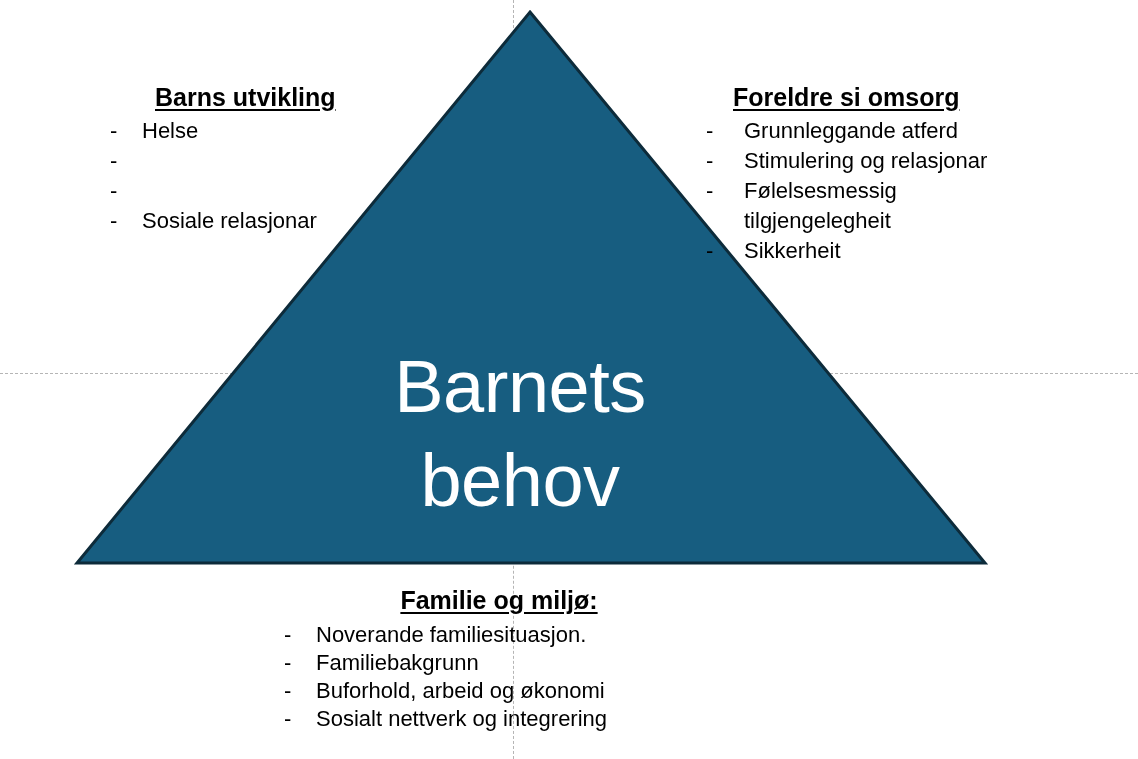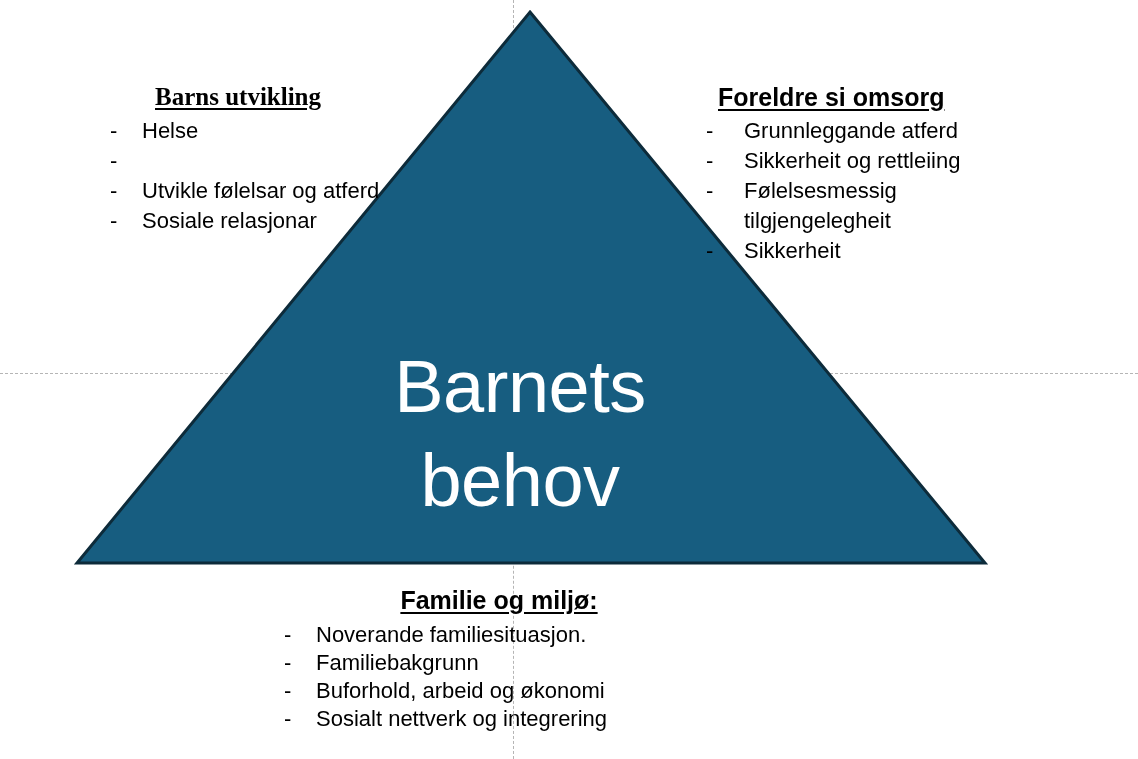--- a/index.html
+++ b/index.html
@@ -106,31 +106,30 @@
   }
 
   
   #block-left {
     left: 110px;
     top: 82px;
     width: 300px;
   }
   #block-left .block-title {
     margin-left: 45px;
-    font-family: Liberation Serif, serif;
   }
 
   
   #block-right {
     left: 706px;
     top: 82px;
     width: 320px;
   }
   #block-right .block-title {
-    margin-left: 12px;
+    margin-left: 27px;
   }
   #block-right .li-dash {
     width: 38px;
   }
 
   
   #block-bottom {
     left: 284px;
     top: 585px;
     width: 430px;
@@ -169,39 +168,38 @@
     <ul class="block-list">
       <li>
         <span class="li-dash">-</span>
         <span class="li-text">Helse</span>
       </li>
       <li>
         <span class="li-dash">-</span>
       </li>
       <li>
         <span class="li-dash">-</span>
-        <span class="li-text">Utvikle følelsar og atferd</span>
       </li>
       <li>
         <span class="li-dash">-</span>
         <span class="li-text">Sosiale relasjonar</span>
       </li>
     </ul>
   </div>
 
   <div class="block" id="block-right" style="color: rgb(0, 0, 0);">
     <div class="block-title">Foreldre si omsorg</div>
     <ul class="block-list">
       <li>
         <span class="li-dash">-</span>
         <span class="li-text">Grunnleggande atferd</span>
       </li>
       <li>
         <span class="li-dash">-</span>
-        <span class="li-text">Sikkerheit og rettleiing</span>
+        <span class="li-text">Stimulering og relasjonar</span>
       </li>
       <li>
         <span class="li-dash">-</span>
         <span class="li-text">Følelsesmessig tilgjengelegheit</span>
       </li>
       <li>
         <span class="li-dash">-</span>
         <span class="li-text">Sikkerheit</span>
       </li>
     </ul>

